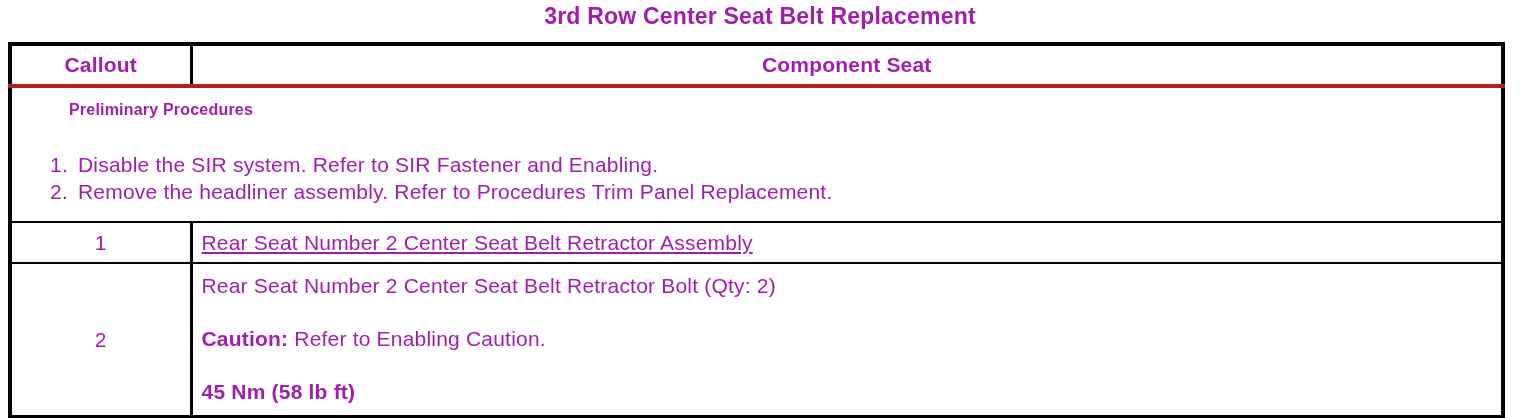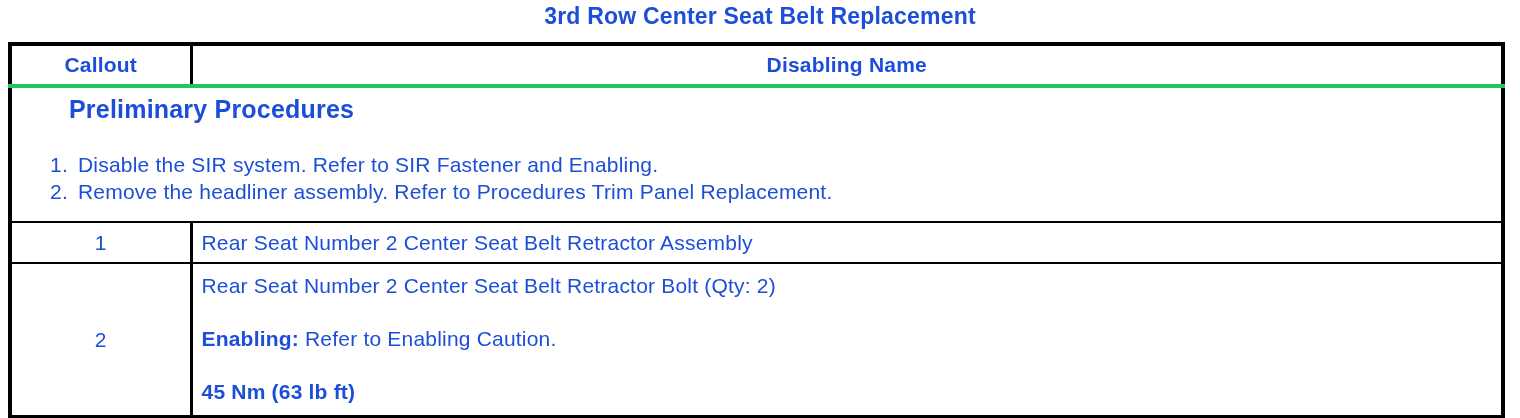--- a/index.html
+++ b/index.html
@@ -5,21 +5,21 @@
   html, body {
     margin: 0;
     padding: 0;
     background: #ffffff;
   }
   .page {
     position: relative;
     width: 1520px;
     height: 418px;
     background: #ffffff;
-    color: #1d4ed8;
+    color: #a21caf;
     font-family: "Liberation Sans", sans-serif;
     letter-spacing: 0.2px;
     overflow: hidden;
   }
   .page-title {
     position: absolute;
     top: 1px;
     left: 0;
     width: 100%;
     text-align: center;
@@ -38,32 +38,32 @@
     font-size: 21px;
   }
   col.col-callout { width: 181px; }
   th, td { margin: 0; }
   th.hdr-cell {
     height: 38px;
     font-size: 21px;
     font-weight: bold;
     text-align: center;
     vertical-align: middle;
-    border-bottom: 4px solid #22c55e;
+    border-bottom: 4px solid #b91c1c;
     padding: 0;
   }
   .divider-right { border-right: 3px solid #000000; }
   td.prelim-cell {
     border-bottom: 2px solid #000000;
     padding: 8px 10px 16px 12px;
     vertical-align: top;
   }
   .prelim-heading {
     font-weight: bold;
-    font-size: 25px;
+    font-size: 16px;
     margin: 0 0 8px 45px;
     line-height: 27px;
   }
   ol.prelim-steps {
     margin: 28px 0 0 0;
     padding-left: 50px;
     list-style: decimal outside;
   }
   ol.prelim-steps li {
     line-height: 27px;
@@ -76,20 +76,21 @@
     padding: 0;
   }
   tr.component-row-1 td {
     height: 39px;
     border-bottom: 2px solid #000000;
   }
   td.component-cell {
     vertical-align: middle;
     padding: 0 10px 0 9px;
     line-height: 27px;
+    text-decoration: underline;
   }
   td.component-cell-multi {
     vertical-align: top;
     padding: 8px 10px 10px 9px;
     line-height: 27px;
     margin-left: 16px;
   }
   td.component-cell-multi p { margin: 0 0 26px 0; }
   td.component-cell-multi p:last-child { margin-bottom: 0; }
   .bold { font-weight: bold; }
@@ -103,21 +104,21 @@
 
   <table class="spec-table">
     <colgroup>
       <col class="col-callout">
       <col class="col-component">
     </colgroup>
 
     <tbody>
         <tr>
       <th class="hdr-cell divider-right">Callout</th>
-      <th class="hdr-cell">Disabling Name</th>
+      <th class="hdr-cell">Component Seat</th>
     </tr>
 
     <tr>
       <td class="prelim-cell" colspan="2">
         <p class="prelim-heading">Preliminary Procedures</p>
         <ol class="prelim-steps">
           <li>Disable the SIR system. Refer to SIR Fastener and Enabling.</li>
           <li>Remove the headliner assembly. Refer to Procedures Trim Panel Replacement.</li>
         </ol>
       </td>
@@ -125,20 +126,20 @@
 
     <tr class="component-row-1">
       <td class="callout-cell divider-right">1</td>
       <td class="component-cell">Rear Seat Number 2 Center Seat Belt Retractor Assembly</td>
     </tr>
 
     <tr>
       <td class="callout-cell divider-right">2</td>
       <td class="component-cell-multi">
         <p>Rear Seat Number 2 Center Seat Belt Retractor Bolt (Qty: 2)</p>
-        <p><span class="bold">Enabling:</span><span> Refer to Enabling Caution.</span></p>
-        <p class="bold">45 Nm (63 lb ft)</p>
+        <p><span class="bold">Caution:</span><span> Refer to Enabling Caution.</span></p>
+        <p class="bold">45 Nm (58 lb ft)</p>
       </td>
     </tr>
   </tbody>
     </table>
 
 </div>
 
 </body></html>

